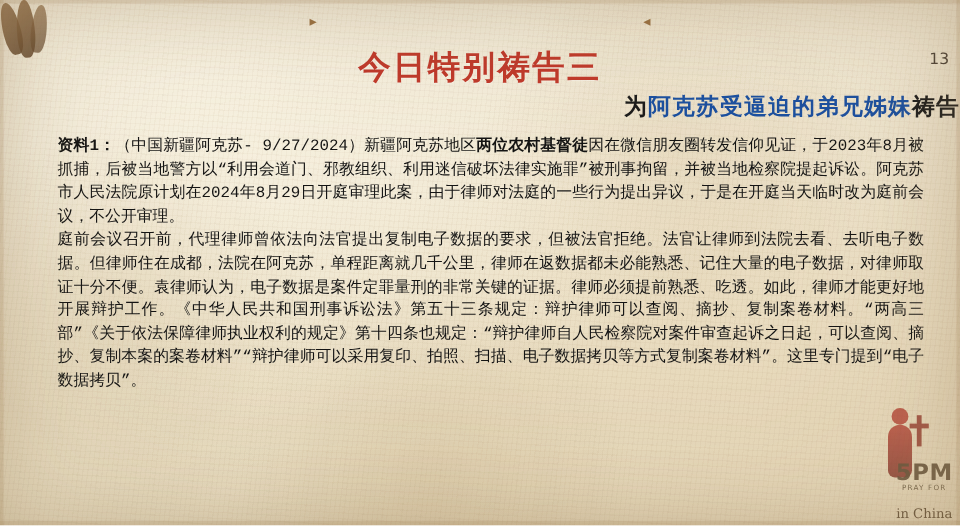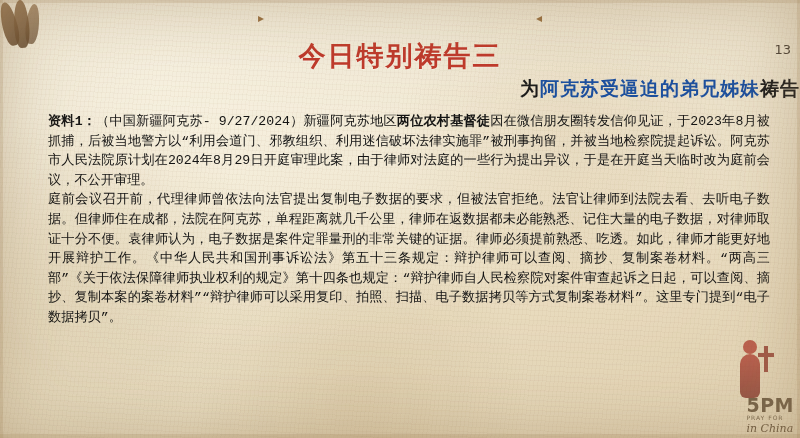--- a/index.html
+++ b/index.html
@@ -145,45 +145,44 @@
   }
   .lbl { font-weight: bold; }
   .b { font-weight: bold; }
   .red-bold { font-weight: bold; color: #b5261c; }
 
   
   .wm {
     position: absolute;
     right: 6px;
     bottom: 4px;
-    text-align: left;
+    text-align: center;
     line-height: 1;
     pointer-events: none;
   }
   .wm .wm-main {
     font-family: "DejaVu Sans", sans-serif;
     font-weight: bold;
     font-size: 19px;
     color: #6d5a41;
     letter-spacing: 0.5px;
     opacity: 0.92;
   }
   .wm .wm-sub1 {
     font-family: "DejaVu Sans", sans-serif;
     font-size: 6px;
     color: #7a6singular;
     color: #7a6a50;
     letter-spacing: 1px;
   }
   .wm .wm-sub2 {
     font-family: "DejaVu Serif", serif;
-    font-style: italic;
     font-size: 11px;
     color: #6d5a41;
-    margin-top: 2px;
+    margin-top: 13px;
   }
   .wm-figure {
     position: absolute;
     right: 26px;
     bottom: 36px;
     width: 46px;
     height: 62px;
     pointer-events: none;
     opacity: 0.75;
   }

